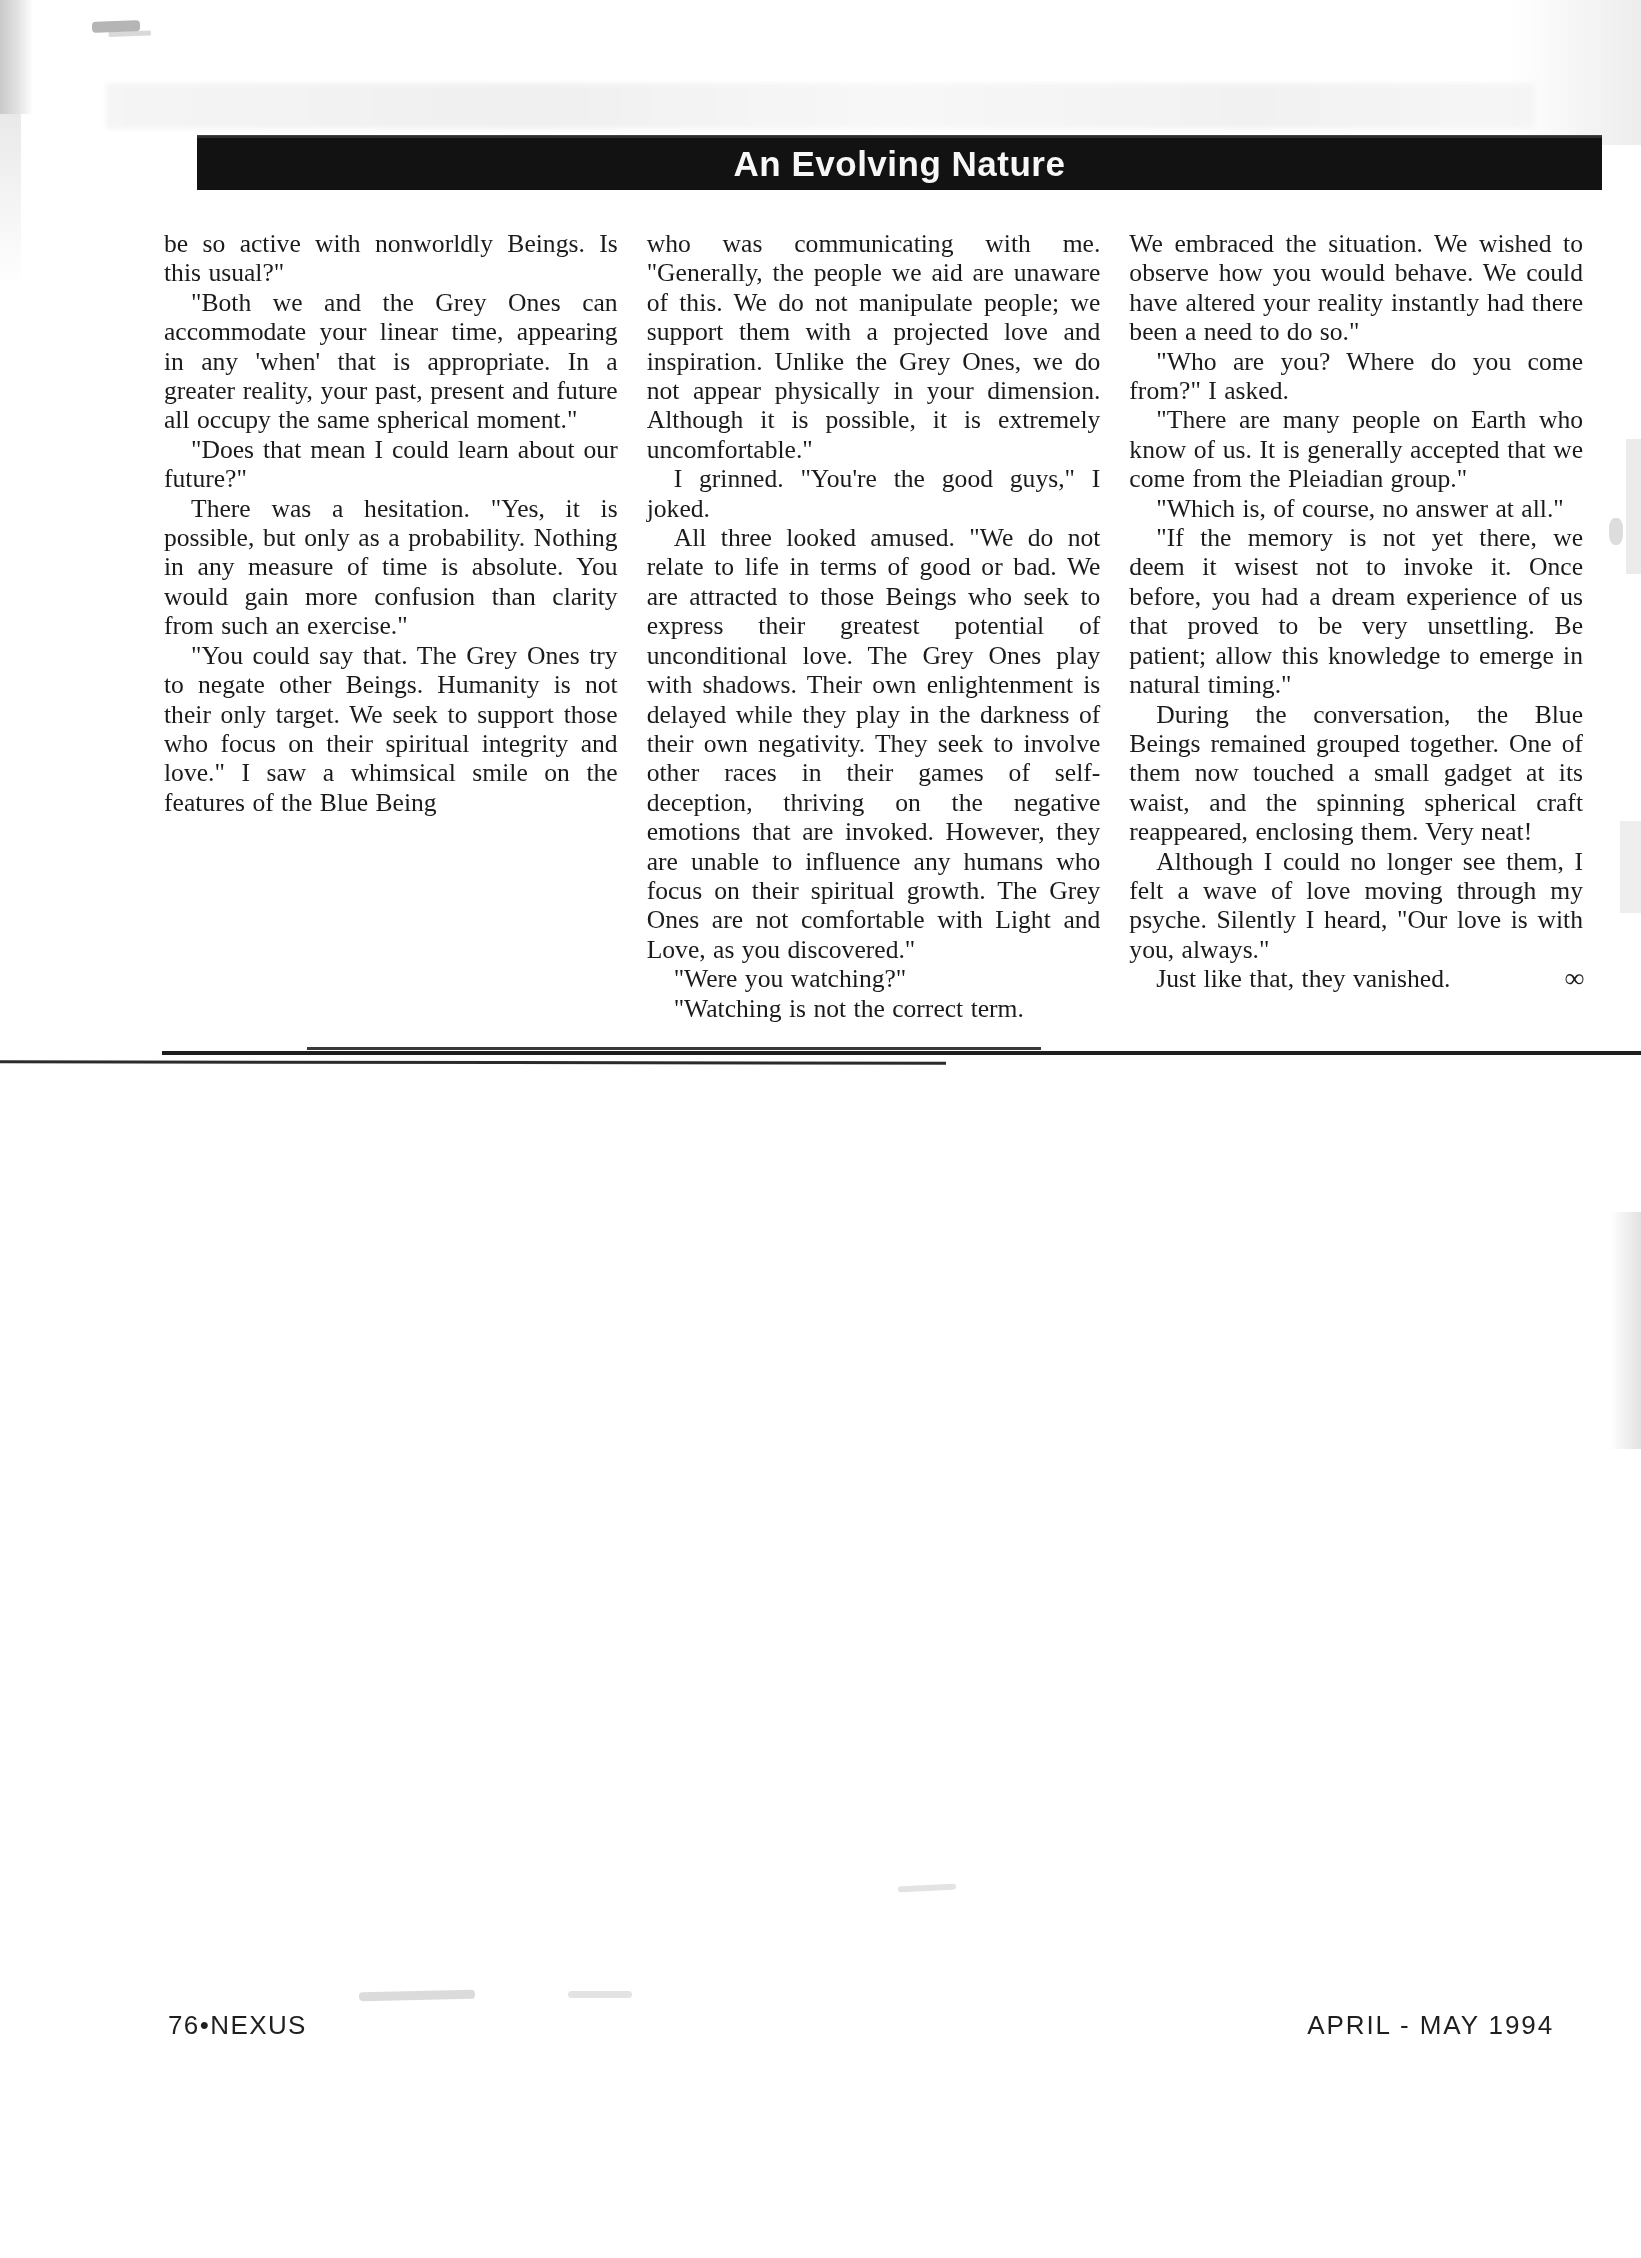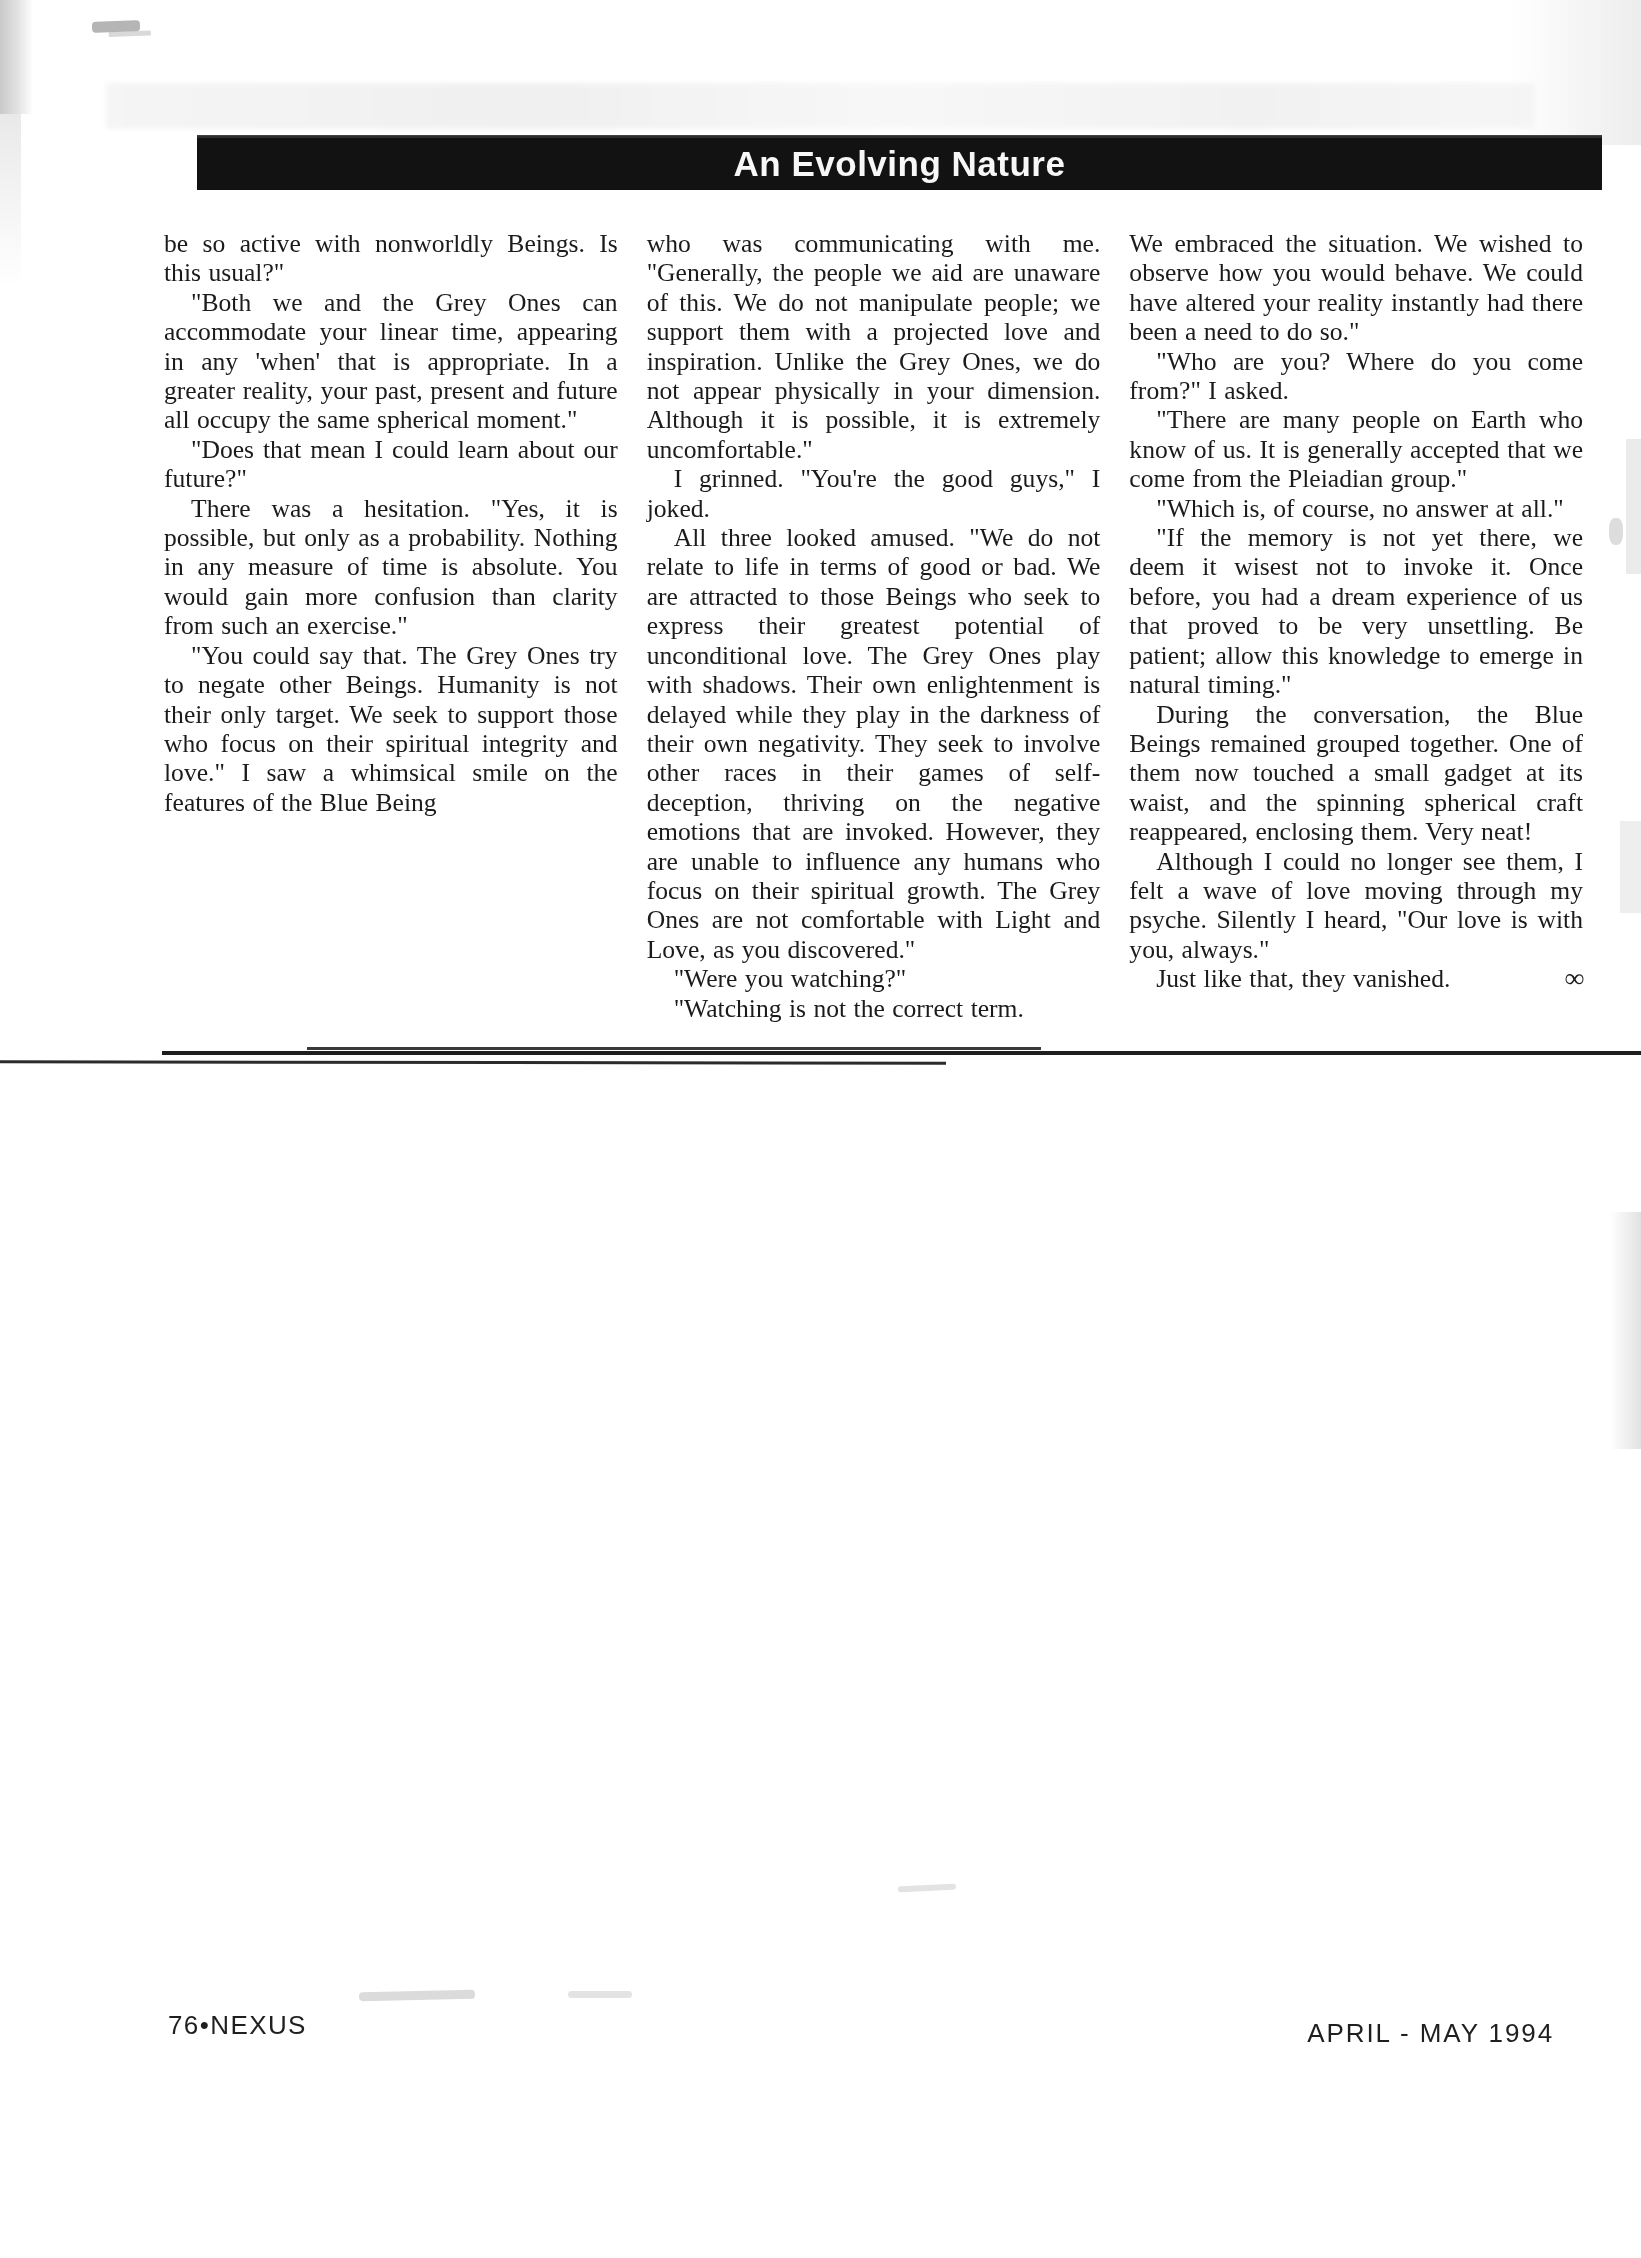--- a/index.html
+++ b/index.html
@@ -136,21 +136,21 @@
   
   .footer-left, .footer-right {
     position: absolute;
     top: 2010px;
     font-family: "Liberation Sans", sans-serif;
     font-size: 26px;
     letter-spacing: 1.4px;
     color: #1f1f1f;
   }
   .footer-left { left: 168px; }
-  .footer-right { right: 87px; letter-spacing: 1.9px; margin-top: 8px; }
+  .footer-right { right: 87px; letter-spacing: 1.9px; }
 </style>
 </head>
 <body>
 
 <div class="artifact art-corner"></div>
 <div class="artifact art-corner2"></div>
 <div class="artifact art-dash"></div>
 <div class="artifact art-top-band"></div>
 <div class="artifact art-top-right"></div>
 

